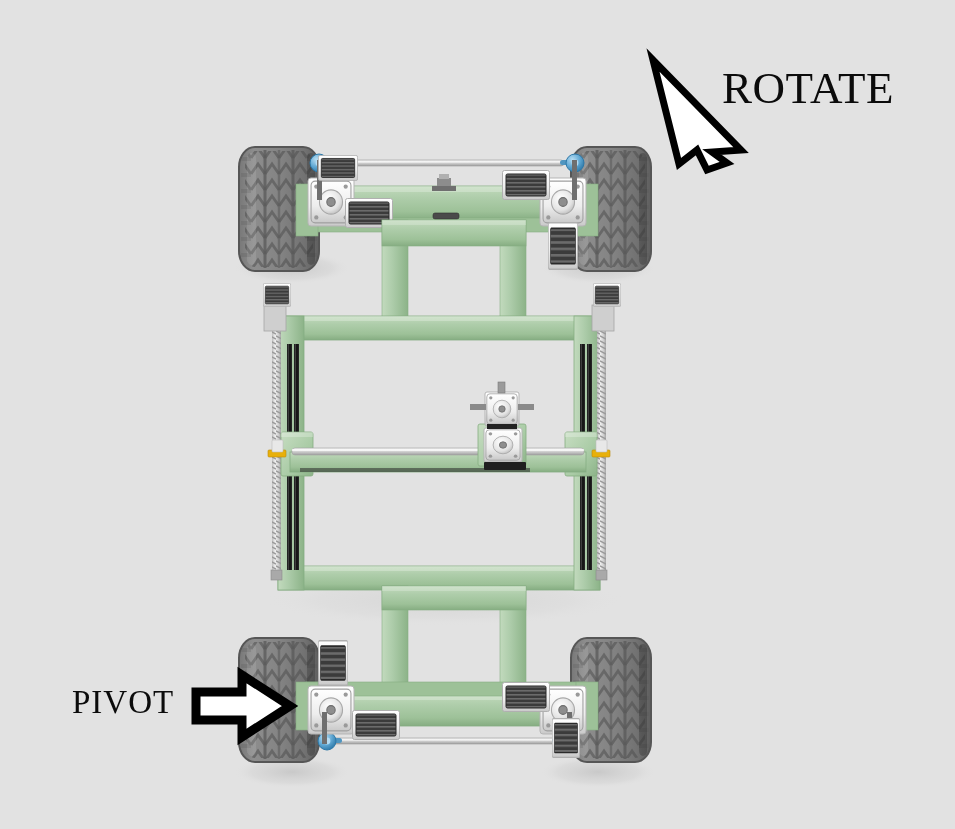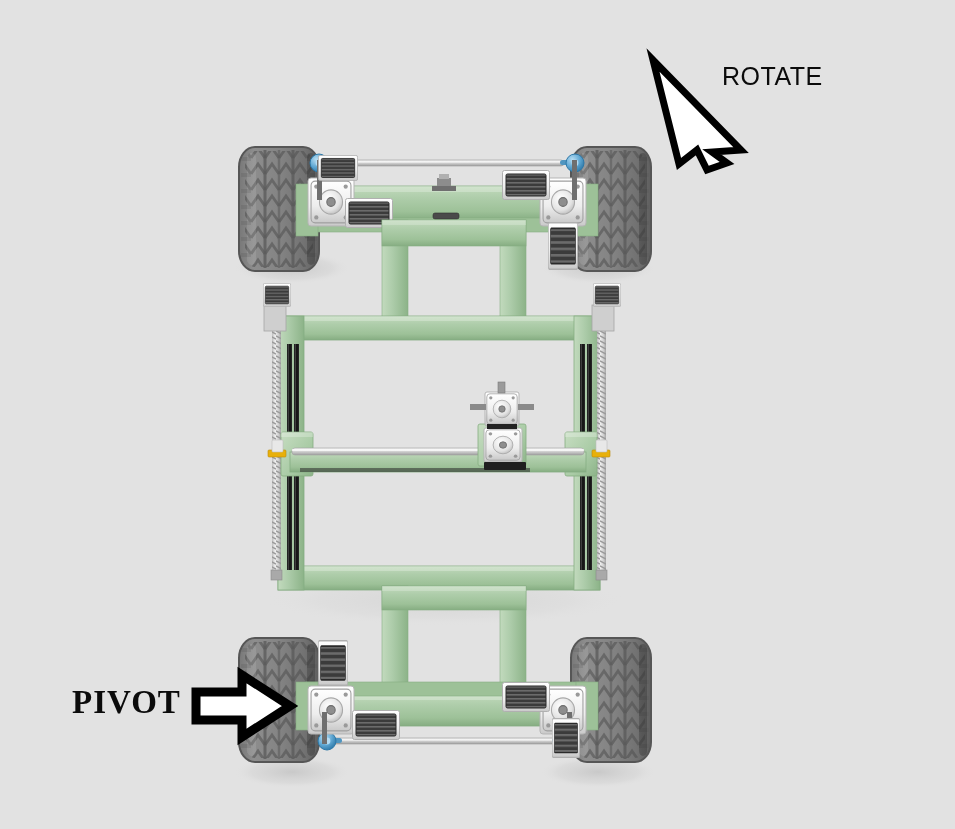--- a/index.html
+++ b/index.html
@@ -9,34 +9,33 @@
     background:#e2e2e2;
     font-family:"Liberation Sans",sans-serif;
     overflow:hidden;
     position:relative;
   }
   #stage{position:absolute;inset:0;}
   svg.layer{position:absolute;left:0;top:0;width:955px;height:829px;}
   .anno-text{ -webkit-user-select:none; user-select:none; }
   .rotate-label{
     position:absolute;
-    font-family:Liberation Sans, sans-serif;
-    font-size:25px;
+    font-family:Liberation Serif, serif;
+    font-size:45px;
     letter-spacing:0.5px;
     color:#0b0b0b;
     white-space:nowrap;
   }
   .pivot-label{
     position:absolute;
     font-family:"Liberation Serif",serif;
     font-size:33px;
     letter-spacing:1px;
     color:#0b0b0b;
     white-space:nowrap;
-    font-weight:bold;
   }
 </style>
 </head>
 <body style="background: rgb(226, 226, 226);">
 
 <div id="stage">
 
   <svg class="layer" viewBox="0 0 955 829" preserveAspectRatio="none">
     <defs>
 

